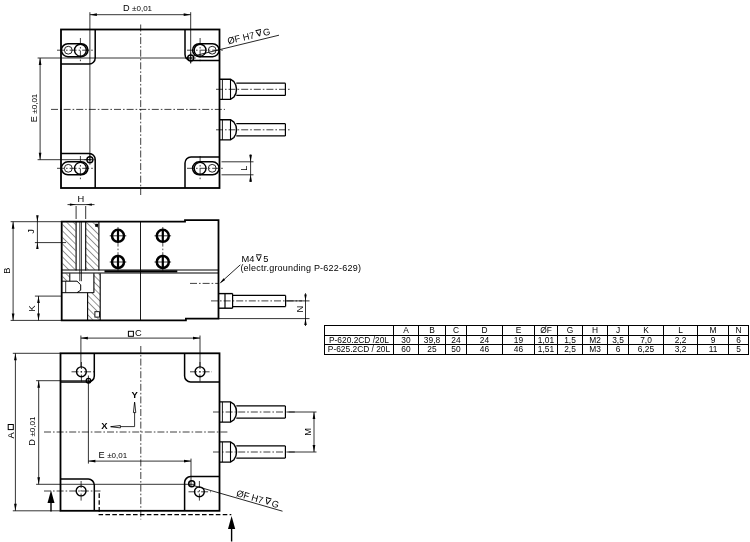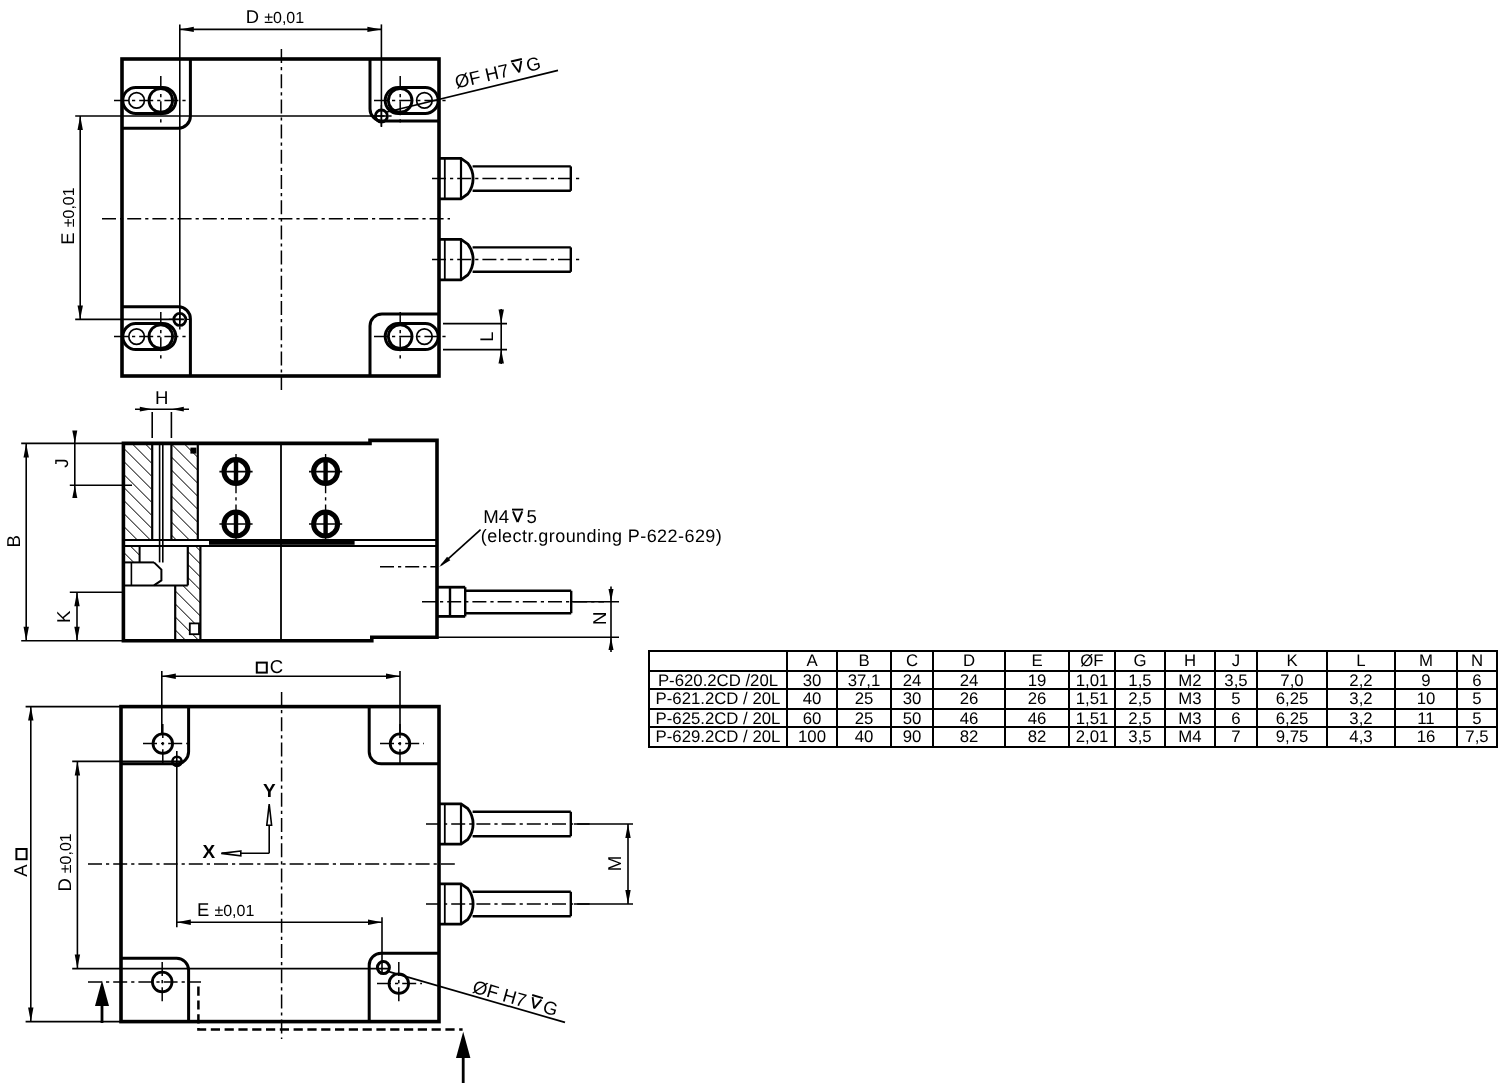--- a/index.html
+++ b/index.html
@@ -315,75 +315,43 @@
           <td>H</td>
           <td>J</td>
           <td>K</td>
           <td>L</td>
           <td>M</td>
           <td>N</td>
         </tr>
 <tr>
           <td>P-620.2CD /20L</td>
           <td>30</td>
-          <td>37,1</td>
+          <td>39,8</td>
           <td>24</td>
           <td>24</td>
           <td>19</td>
           <td>1,01</td>
           <td>1,5</td>
           <td>M2</td>
           <td>3,5</td>
           <td>7,0</td>
           <td>2,2</td>
           <td>9</td>
           <td>6</td>
-        </tr>
-        <tr>
-          <td>P-621.2CD / 20L</td>
-          <td>40</td>
-          <td>25</td>
-          <td>30</td>
-          <td>26</td>
-          <td>26</td>
-          <td>1,51</td>
-          <td>2,5</td>
-          <td>M3</td>
-          <td>5</td>
-          <td>6,25</td>
-          <td>3,2</td>
-          <td>10</td>
-          <td>5</td>
         </tr>
         <tr>
           <td>P-625.2CD / 20L</td>
           <td>60</td>
           <td>25</td>
           <td>50</td>
           <td>46</td>
           <td>46</td>
           <td>1,51</td>
           <td>2,5</td>
           <td>M3</td>
           <td>6</td>
           <td>6,25</td>
           <td>3,2</td>
           <td>11</td>
           <td>5</td>
         </tr>
-        <tr>
-          <td>P-629.2CD / 20L</td>
-          <td>100</td>
-          <td>40</td>
-          <td>90</td>
-          <td>82</td>
-          <td>82</td>
-          <td>2,01</td>
-          <td>3,5</td>
-          <td>M4</td>
-          <td>7</td>
-          <td>9,75</td>
-          <td>4,3</td>
-          <td>16</td>
-          <td>7,5</td>
-        </tr>
 </tbody>
     </table>
 </div>
 </body></html>

